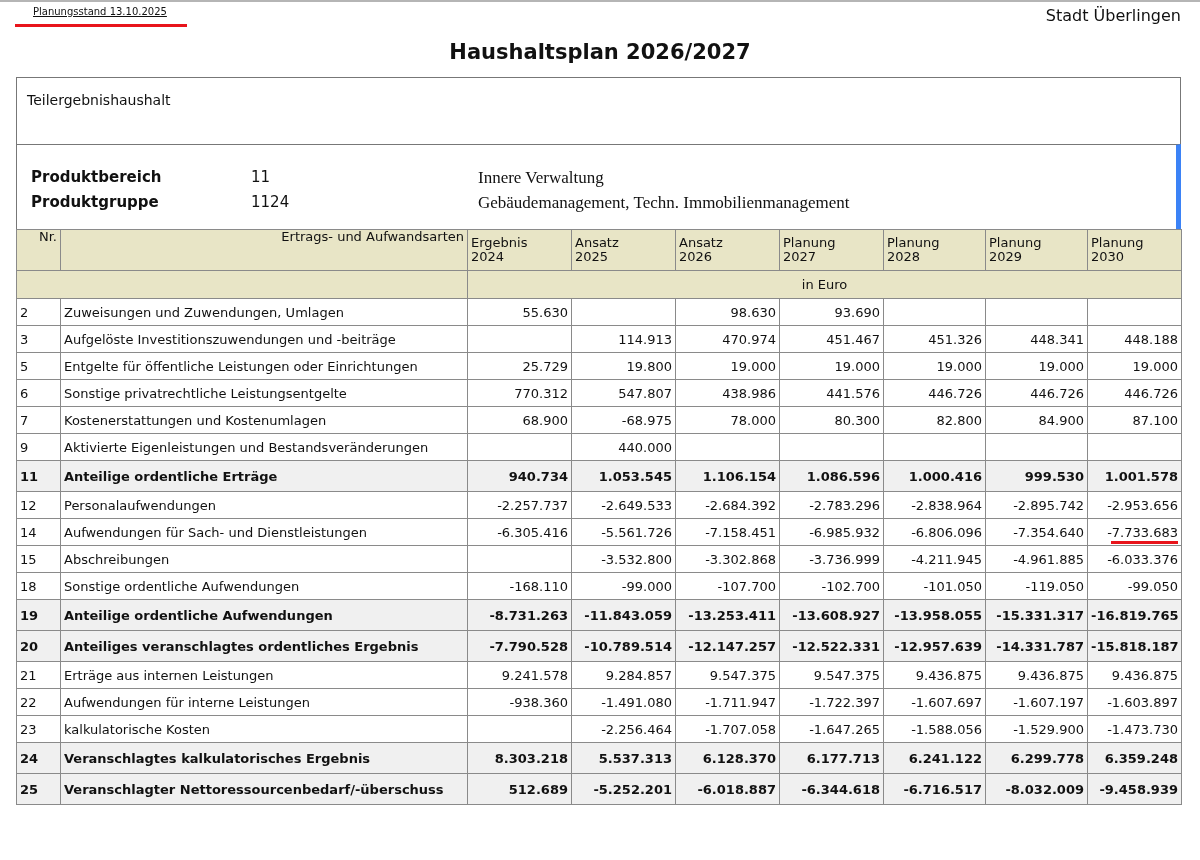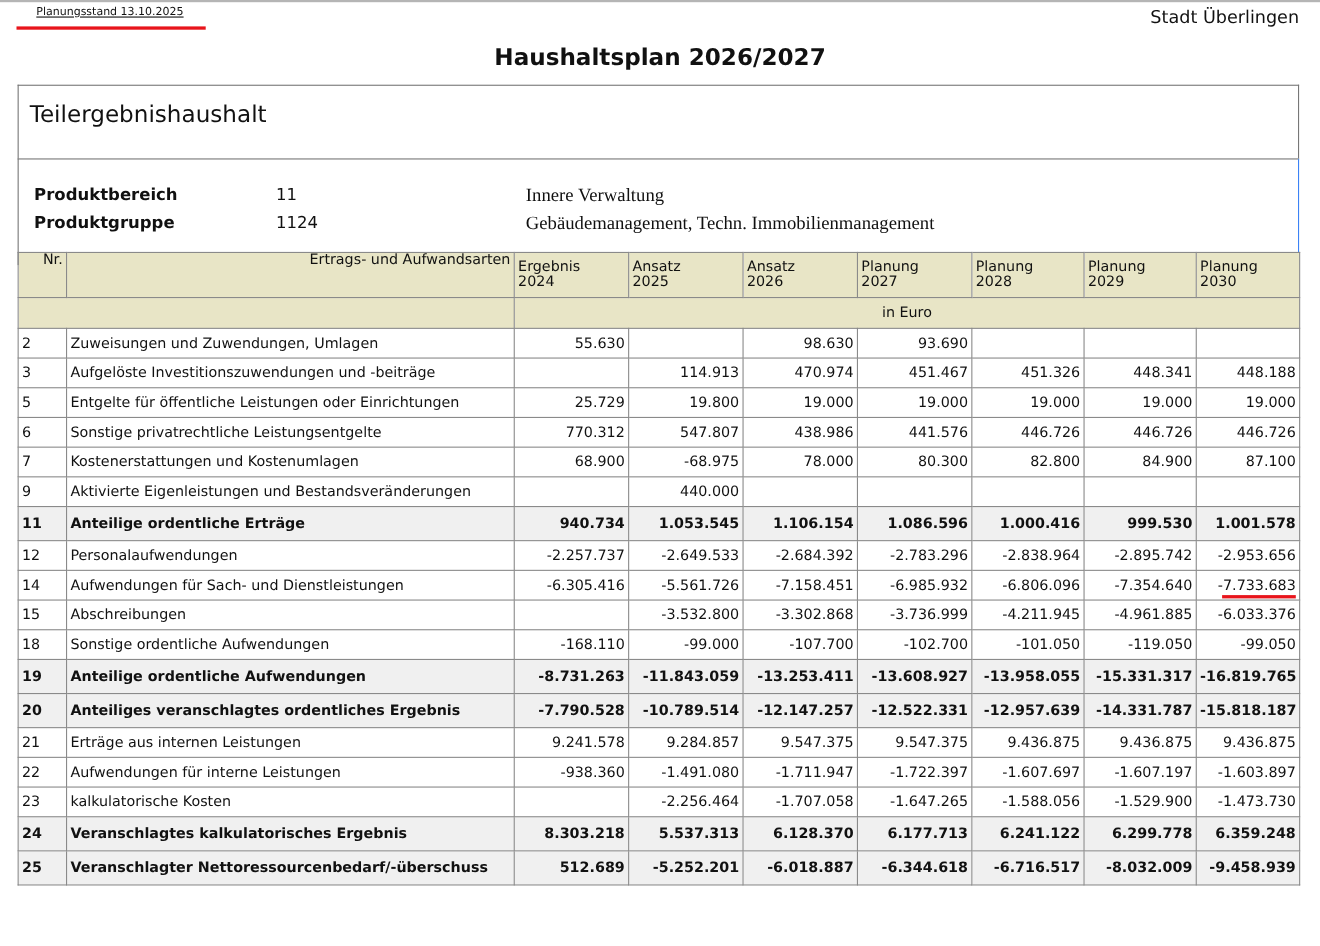--- a/index.html
+++ b/index.html
@@ -7,22 +7,22 @@
     width: 1200px; height: 860px; background: #ffffff; position: relative; overflow: hidden;
     font-family: "DejaVu Sans", sans-serif; color: #111;
   }
   .topline { position: absolute; left: 0; top: 0; width: 1200px; height: 2px; background: #b5b5b5; }
   .stand { position: absolute; left: 33px; top: 6px; font-size: 10px; text-decoration: underline; }
   .stand-underline { position: absolute; left: 15px; top: 24px; width: 172px; height: 3px; background: #e8141b; }
   .city { position: absolute; right: 19px; top: 6px; font-size: 16px; }
   .doc-title { position: absolute; left: 0; width: 1200px; top: 40px; text-align: center; font-weight: bold; font-size: 21px; }
 
   .box { position: absolute; left: 16px; top: 77px; width: 1165px; height: 67px; border: 1px solid #777; border-bottom: none; box-sizing: border-box; }
-  .box-title { position: absolute; left: 10px; top: 14px; font-size: 21px; }
-  .info { position: absolute; left: 16px; top: 144px; width: 1165px; height: 97px; border-left: 1px solid #777; border-right: 1px solid #3b82f6; border-top: 1px solid #777; box-sizing: border-box; }
+  .box-title { position: absolute; left: 10px; top: 14px; font-size: 14px; }
+  .info { position: absolute; left: 16px; top: 144px; width: 1165px; height: 97px; border-left: 1px solid #777; border-right: 5px solid #3b82f6; border-top: 1px solid #777; box-sizing: border-box; }
   .info .lbl { position: absolute; left: 14px; font-weight: bold; font-size: 15px; }
   .info .num { position: absolute; left: 234px; font-size: 15px; }
   .info .txt { position: absolute; left: 461px; font-size: 17px; font-family: Liberation Serif, serif; }
   .r1 { top: 23px; } .r2 { top: 48px; }
 
   table.main { position: absolute; left: 16px; top: 229px; width: 1165px; border-collapse: collapse; table-layout: fixed; font-size: 13px; }
   table.main td, table.main th { border: 1px solid #8a8a8a; padding: 0 3px; overflow: hidden; white-space: nowrap; }
   table.main th { background: #e8e5c6; font-weight: normal; height: 40px; line-height: 14px; }
   th.hnr, th.hname { text-align: right; vertical-align: top; padding-top: 6px; }
   th.hval { text-align: left; }

